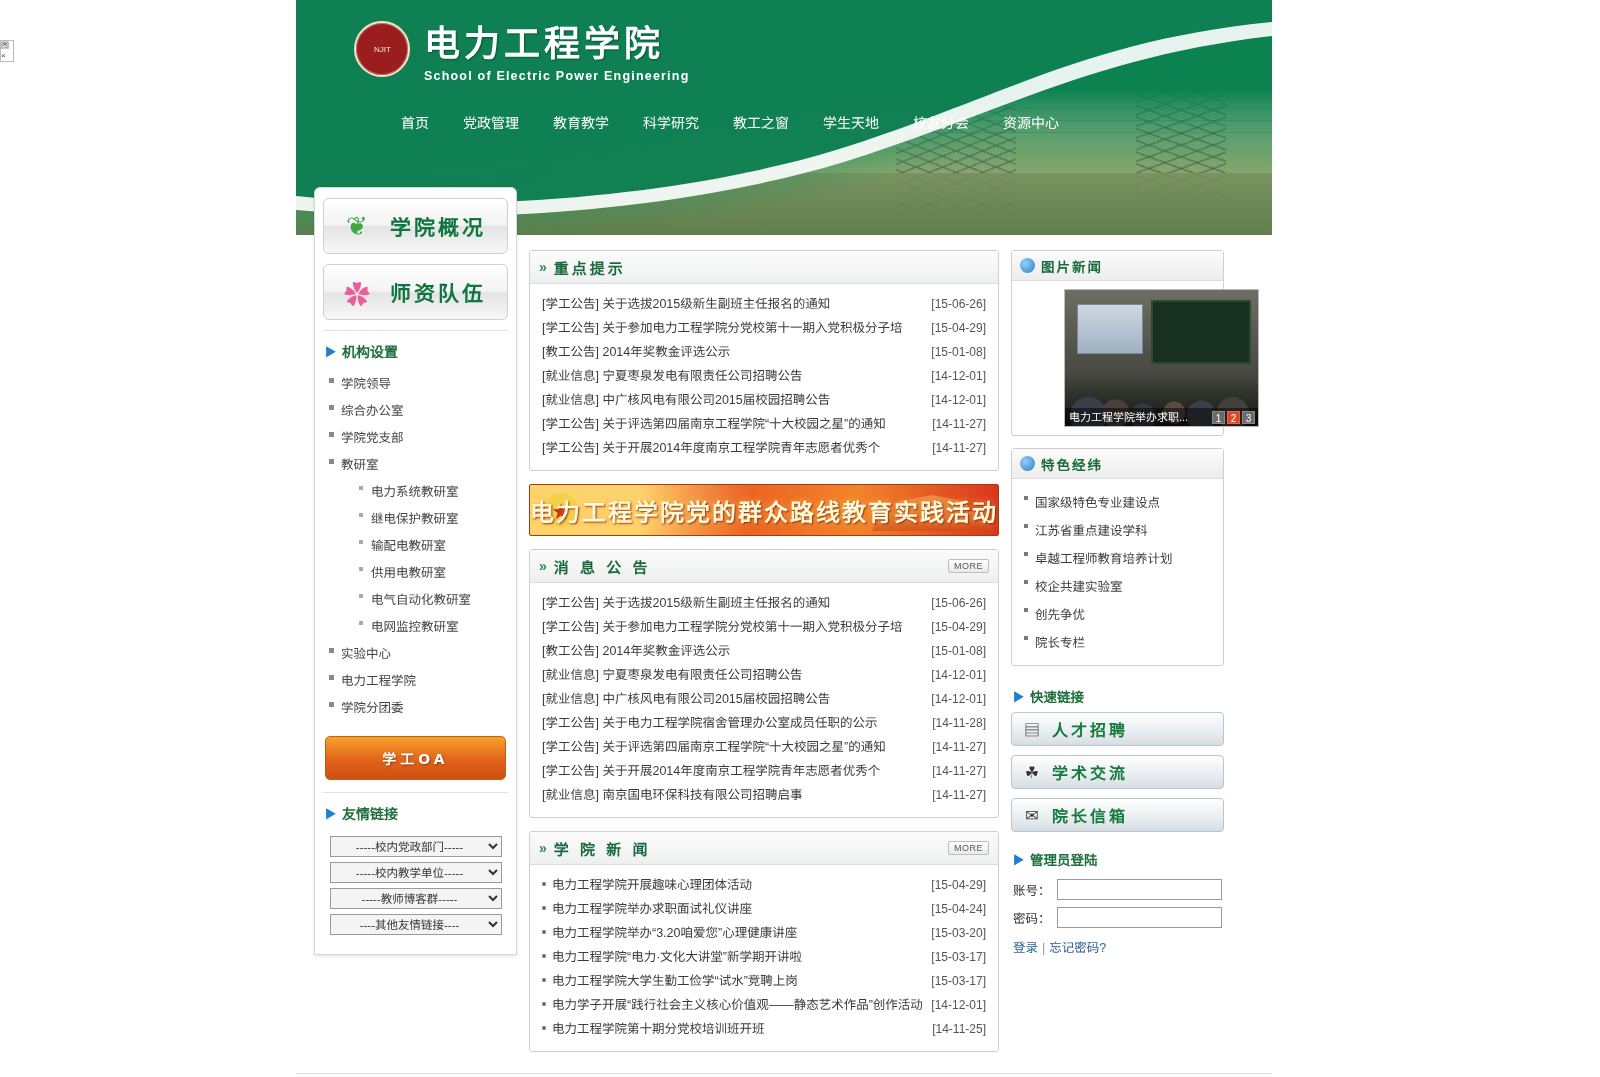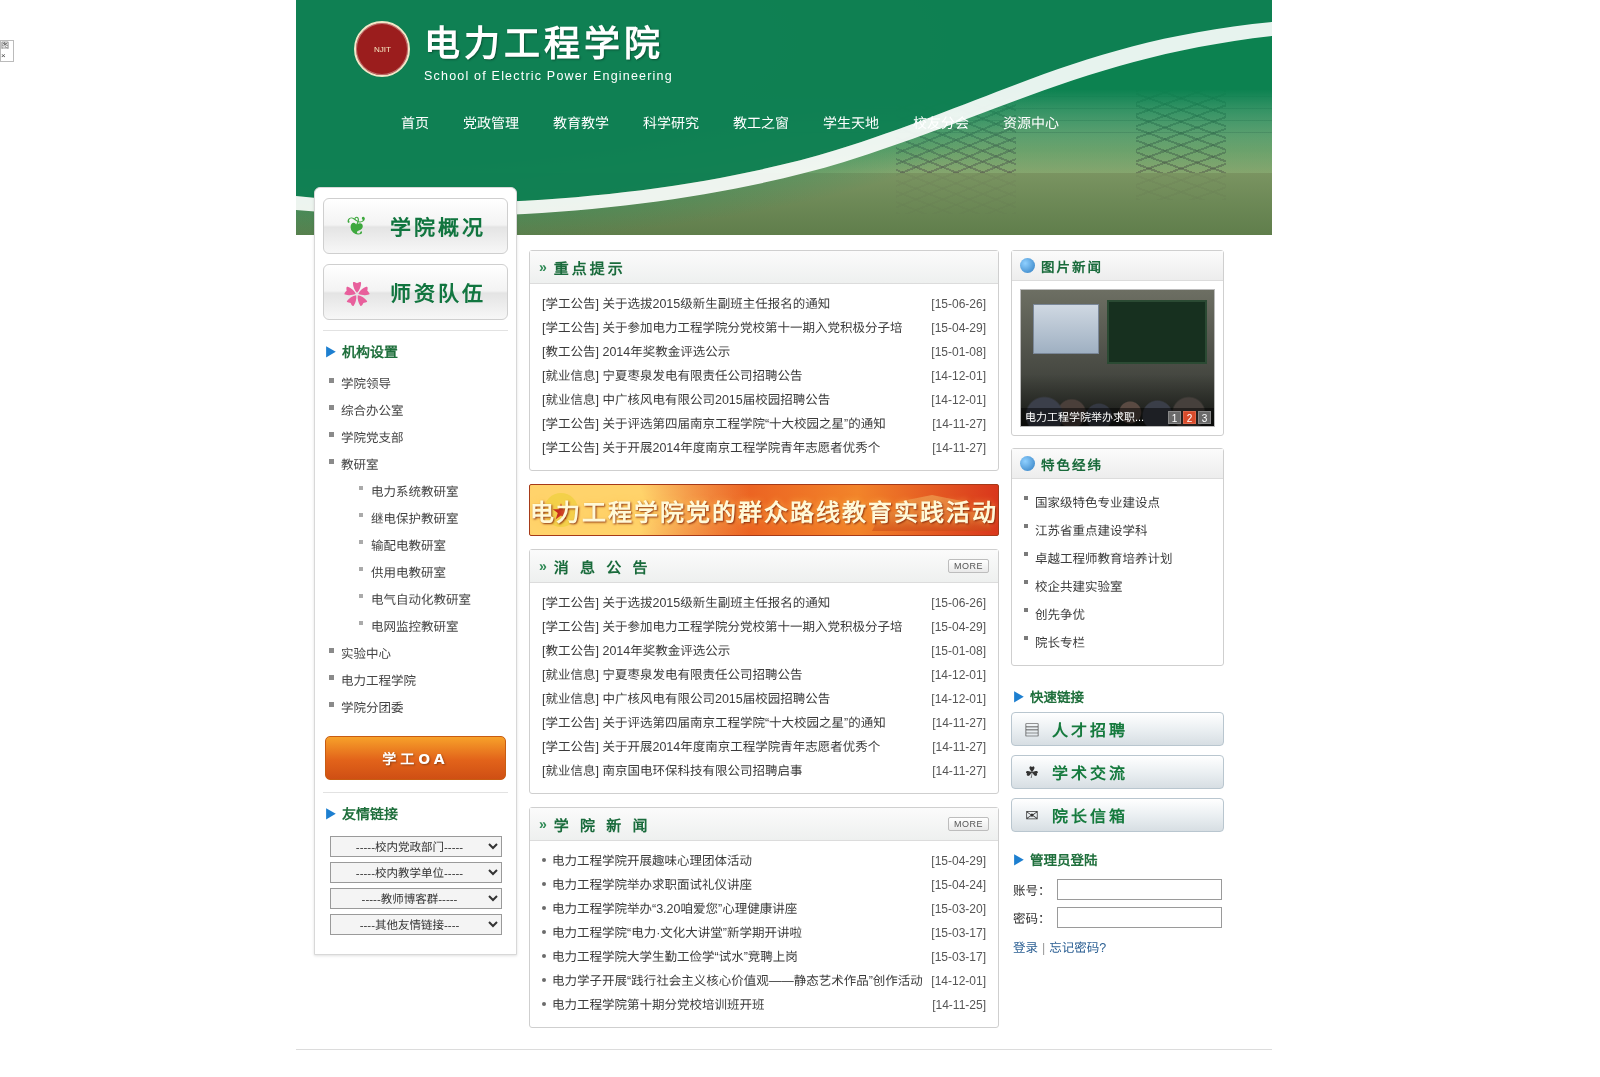--- a/index.html
+++ b/index.html
@@ -76,21 +76,21 @@
     color:#f6e7c0; font-size:9px; text-align:center; line-height:10px;
     box-shadow:0 0 0 1px rgba(255,255,255,.35) inset;
   }
   .crest span { display:block; transform:scale(.9); }
   .school-cn {
     color:#ffffff; font-size:36px; font-weight:bold; letter-spacing:4px;
     text-shadow:1px 1px 2px rgba(0,0,0,.35);
     font-family:"DejaVu Sans", sans-serif;
   }
   .school-en {
-    color:#ffffff; font-size:12.5px; letter-spacing:1.2px; font-weight:normal;
+    color:#ffffff; font-size:12.5px; letter-spacing:1.2px; font-weight:bold;
     margin-top:3px;
   }
   .nav {
     position:absolute; left:76px; top:108px; display:flex; gap:0;
   }
   .nav a {
     color:#ffffff; text-decoration:none; font-size:14px;
     padding:4px 17px; white-space:nowrap;
   }
 
@@ -222,20 +222,21 @@
   .rpanel-hd .gico {
     width:15px; height:15px; border-radius:50%;
     background:radial-gradient(circle at 35% 35%, #8fd0ff, #2f7cc0);
   }
   .rpanel-hd .rttl { font-size:13.5px; font-weight:bold; color:#1a6b3c; letter-spacing:2px;
     font-family:"DejaVu Sans", sans-serif; }
   .photo-news { padding:8px; }
   .pn-img {
     position:relative; width:195px; height:138px; border:1px solid #bbb; overflow:hidden;
     background:linear-gradient(to bottom,#6d6f63 0%,#4a4c45 55%,#2f322c 100%);
+    margin-left:44px;
   }
   .pn-img .board {
     position:absolute; left:86px; top:10px; width:100px; height:64px;
     background:#17301f; border:2px solid #2b4a33;
   }
   .pn-img .screen {
     position:absolute; left:12px; top:14px; width:66px; height:50px;
     background:linear-gradient(to bottom,#cfd8e2,#9fb0c2); border:1px solid #7a8798;
   }
   .pn-img .people {
@@ -465,20 +466,24 @@
                 </li>
               <li>
                   <span class="txt"><span class="tag">[就业信息]</span> <span>宁夏枣泉发电有限责任公司招聘公告</span></span>
                   <span class="dt">[14-12-01]</span>
                 </li>
               <li>
                   <span class="txt"><span class="tag">[就业信息]</span> <span>中广核风电有限公司2015届校园招聘公告</span></span>
                   <span class="dt">[14-12-01]</span>
                 </li>
               <li>
+                  <span class="txt"><span class="tag">[学工公告]</span> <span>关于电力工程学院宿舍管理办公室成员任职的公示</span></span>
+                  <span class="dt">[14-11-28]</span>
+                </li>
+              <li>
                   <span class="txt"><span class="tag">[学工公告]</span> <span>关于评选第四届南京工程学院“十大校园之星”的通知</span></span>
                   <span class="dt">[14-11-27]</span>
                 </li>
               <li>
                   <span class="txt"><span class="tag">[学工公告]</span> <span>关于开展2014年度南京工程学院青年志愿者优秀个</span></span>
                   <span class="dt">[14-11-27]</span>
                 </li>
               <li>
                   <span class="txt"><span class="tag">[就业信息]</span> <span>南京国电环保科技有限公司招聘启事</span></span>
                   <span class="dt">[14-11-27]</span>

